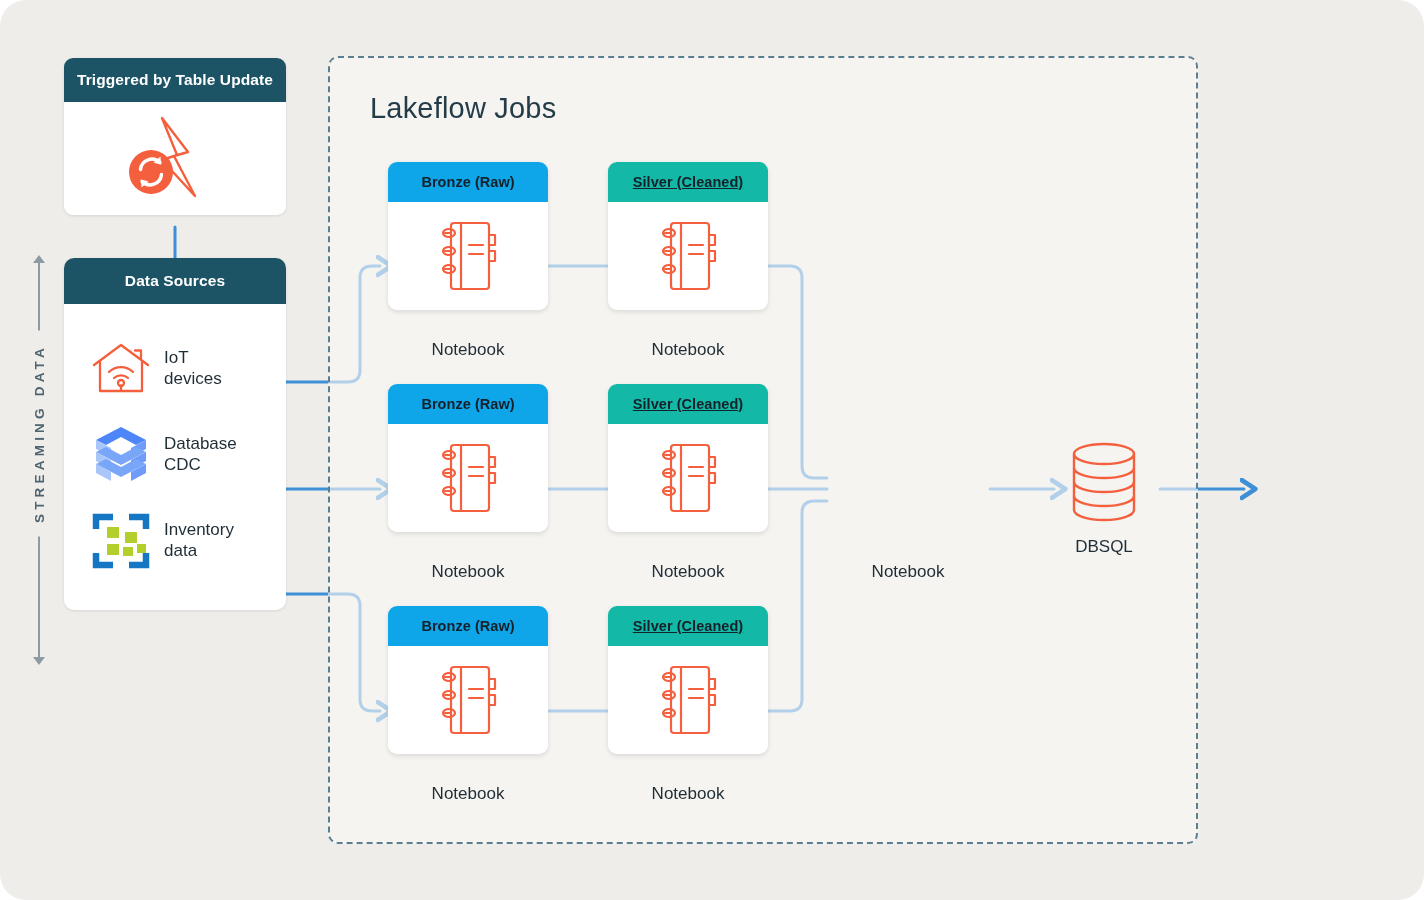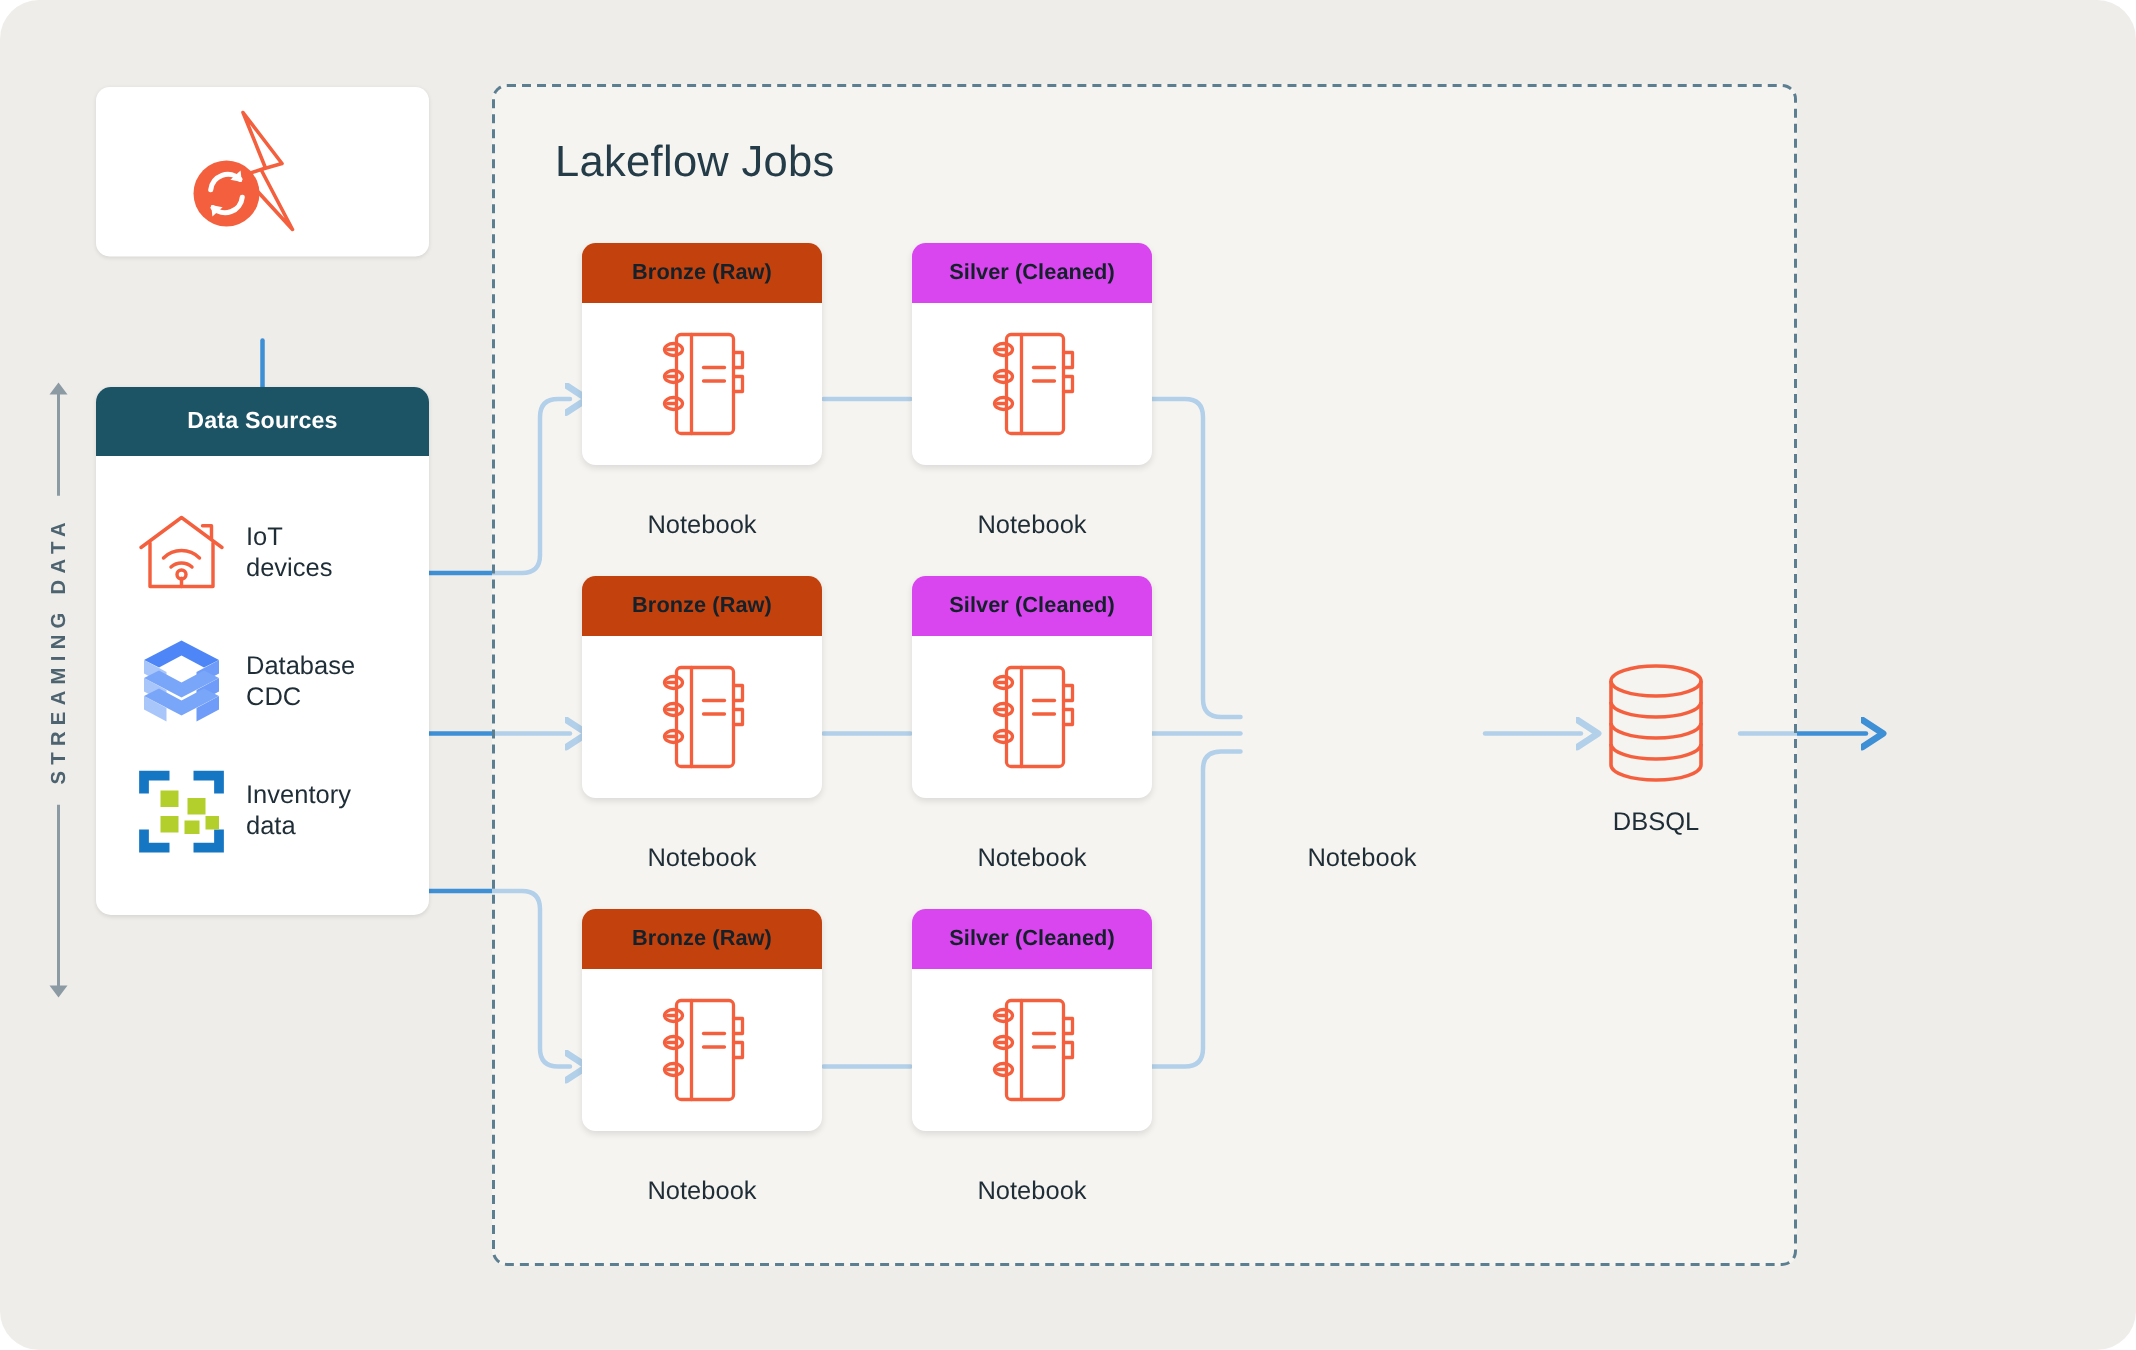--- a/index.html
+++ b/index.html
@@ -88,22 +88,22 @@
     font-size: 14.5px; font-weight: 700; color: #14212b;
     text-align: center; padding: 12px 4px; letter-spacing: .05px;
   }
   .stage-body {
     height: 108px; display: flex; align-items: center; justify-content: center;
   }
   .stage-caption {
     position: absolute; width: 160px; text-align: center;
     font-size: 17px; color: #1f2d36;
   }
-  .bronze .stage-head { background: #c2410c; }
-  .silver .stage-head { background: #d946ef; }
+  .bronze .stage-head { background: #0ea5e9; }
+  .silver .stage-head { background: #14b8a6; text-decoration: underline; }
   .gold   .stage-head { background: #fbb82e; }
 
   
   .endnode { position: absolute; text-align: center; }
   .endnode .cap { font-size: 17px; color: #1f2d36; line-height: 1.25; margin-top: 8px; }
 
   svg.wires { position: absolute; left: 0; top: 0; width: 1424px; height: 900px; pointer-events: none; }
 </style>
 </head>
 <body>
@@ -143,20 +143,22 @@
   </svg>
 
   <div class="abs" id="streaming-rail">
     <div class="arrow-up"></div>
     <div class="railline"></div>
     <div class="arrow-dn"></div>
     <div class="rail-label">STREAMING DATA</div>
   </div>
 
   <div class="abs panel" id="trigger-panel">
+    <div class="panel-head">Triggered by
+Table Update</div>
     <div class="panel-body">
       <svg width="120" height="92" viewBox="0 0 120 92">
         <path d="M47,6 L73,40 L59,44 L80,84 L47,48 L62,43 Z" fill="none" stroke="#f4603e" stroke-width="2.4" stroke-linejoin="round" stroke-linecap="round"></path>
         <circle cx="36" cy="60" r="22" fill="#f4603e"></circle>
         <g fill="none" stroke="#ffffff" stroke-width="3.4" stroke-linecap="round">
           <path d="M25.5,57.5 A11.5,11.5 0 0 1 45,50.5"></path>
           <path d="M46.5,62.5 A11.5,11.5 0 0 1 27,69.5"></path>
         </g>
         <path d="M45.4,44.6 L46.2,52.4 L38.6,50.8 Z" fill="#ffffff"></path>
         <path d="M26.6,75.4 L25.8,67.6 L33.4,69.2 Z" fill="#ffffff"></path>

